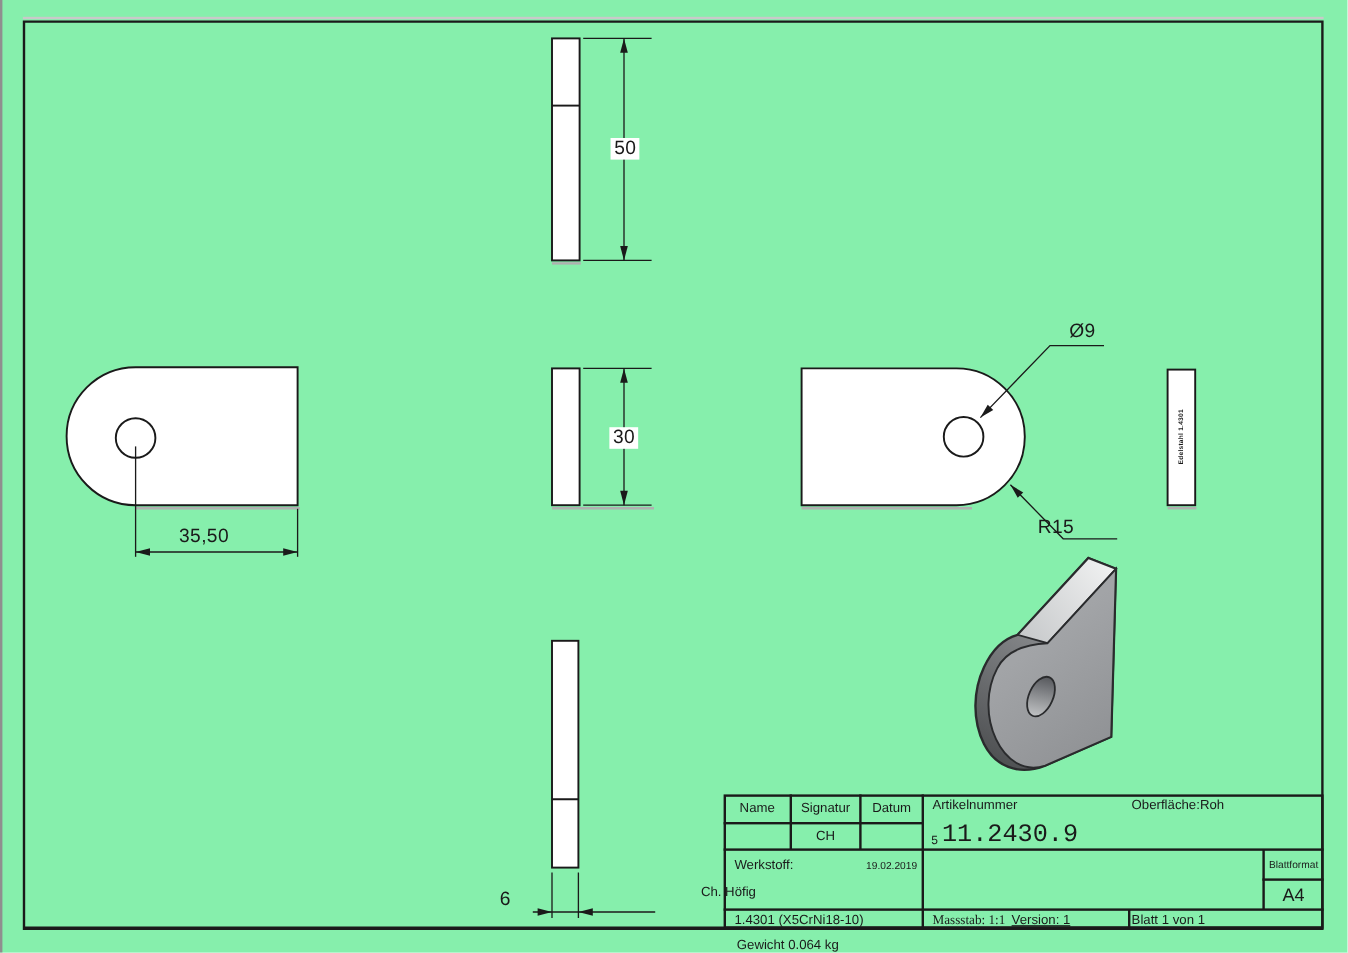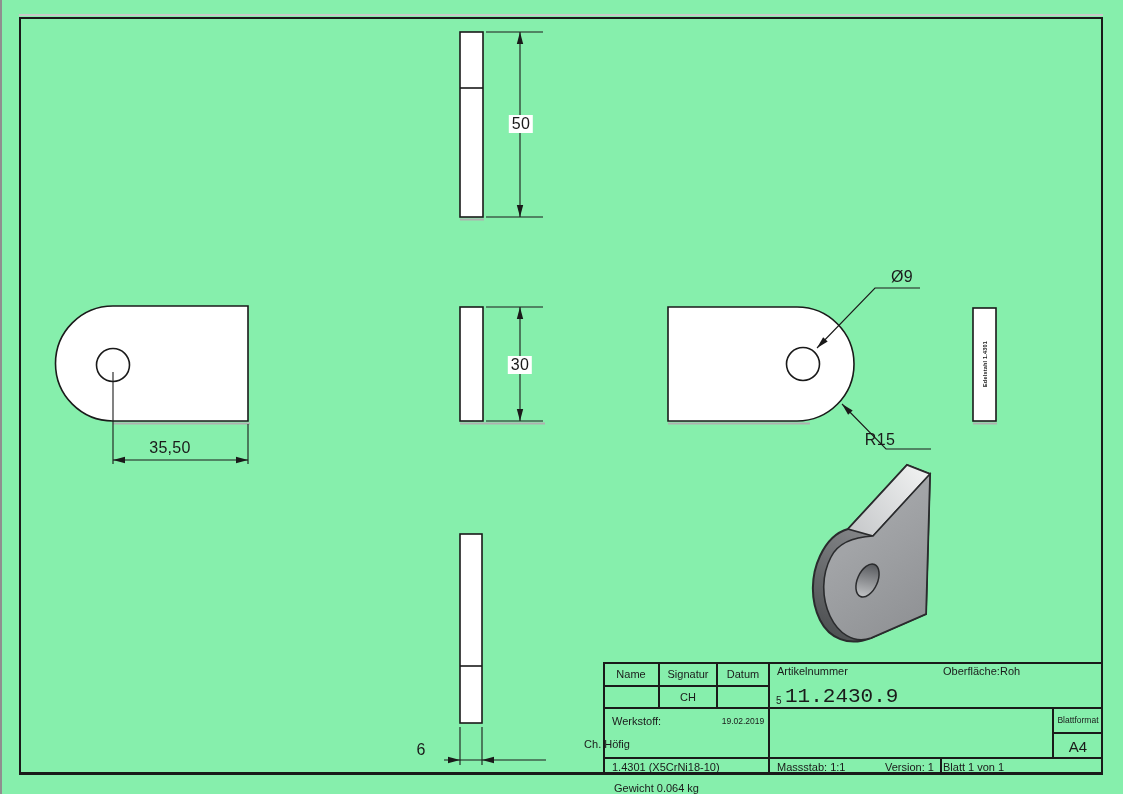--- a/index.html
+++ b/index.html
@@ -163,17 +163,17 @@
   <span class="abs tb-small" style="left:943px;top:665px;">Oberfläche:</span>
   <span class="abs tb-small" style="left:1000px;top:665px;">Roh</span>
 
   <span class="abs tb-small" style="left:612px;top:715px;">Werkstoff:</span>
   <span class="abs tb-small" style="left:612px;top:733px;margin-top:28px;">1.4301 (X5CrNi18-10)</span>
 
   <span class="abs ctr tb-tiny" style="left:1078px;top:720px;text-align:center;">Blattformat</span>
   <span class="abs ctr tb-a4" style="left:1078px;top:746px;">A4</span>
 
   <span class="abs tb-small" style="left:614px;top:782px;">Gewicht 0.064 kg</span>
-  <span class="abs tb-small" style="left:777px;top:761px;">Massstab: 1:1</span>
-  <span class="abs tb-small" style="left:885px;top:761px;text-decoration:underline;">Version: 1</span>
+  <span class="abs tb-small" style="left:777px;top:761px;font-family:Liberation Serif, serif;">Massstab: 1:1</span>
+  <span class="abs tb-small" style="left:843px;top:761px;text-decoration:underline;">Version: 1</span>
   <span class="abs tb-small" style="left:943px;top:761px;text-align:center;">Blatt 1 von 1</span>
 
 </div>
 
 </body></html>

